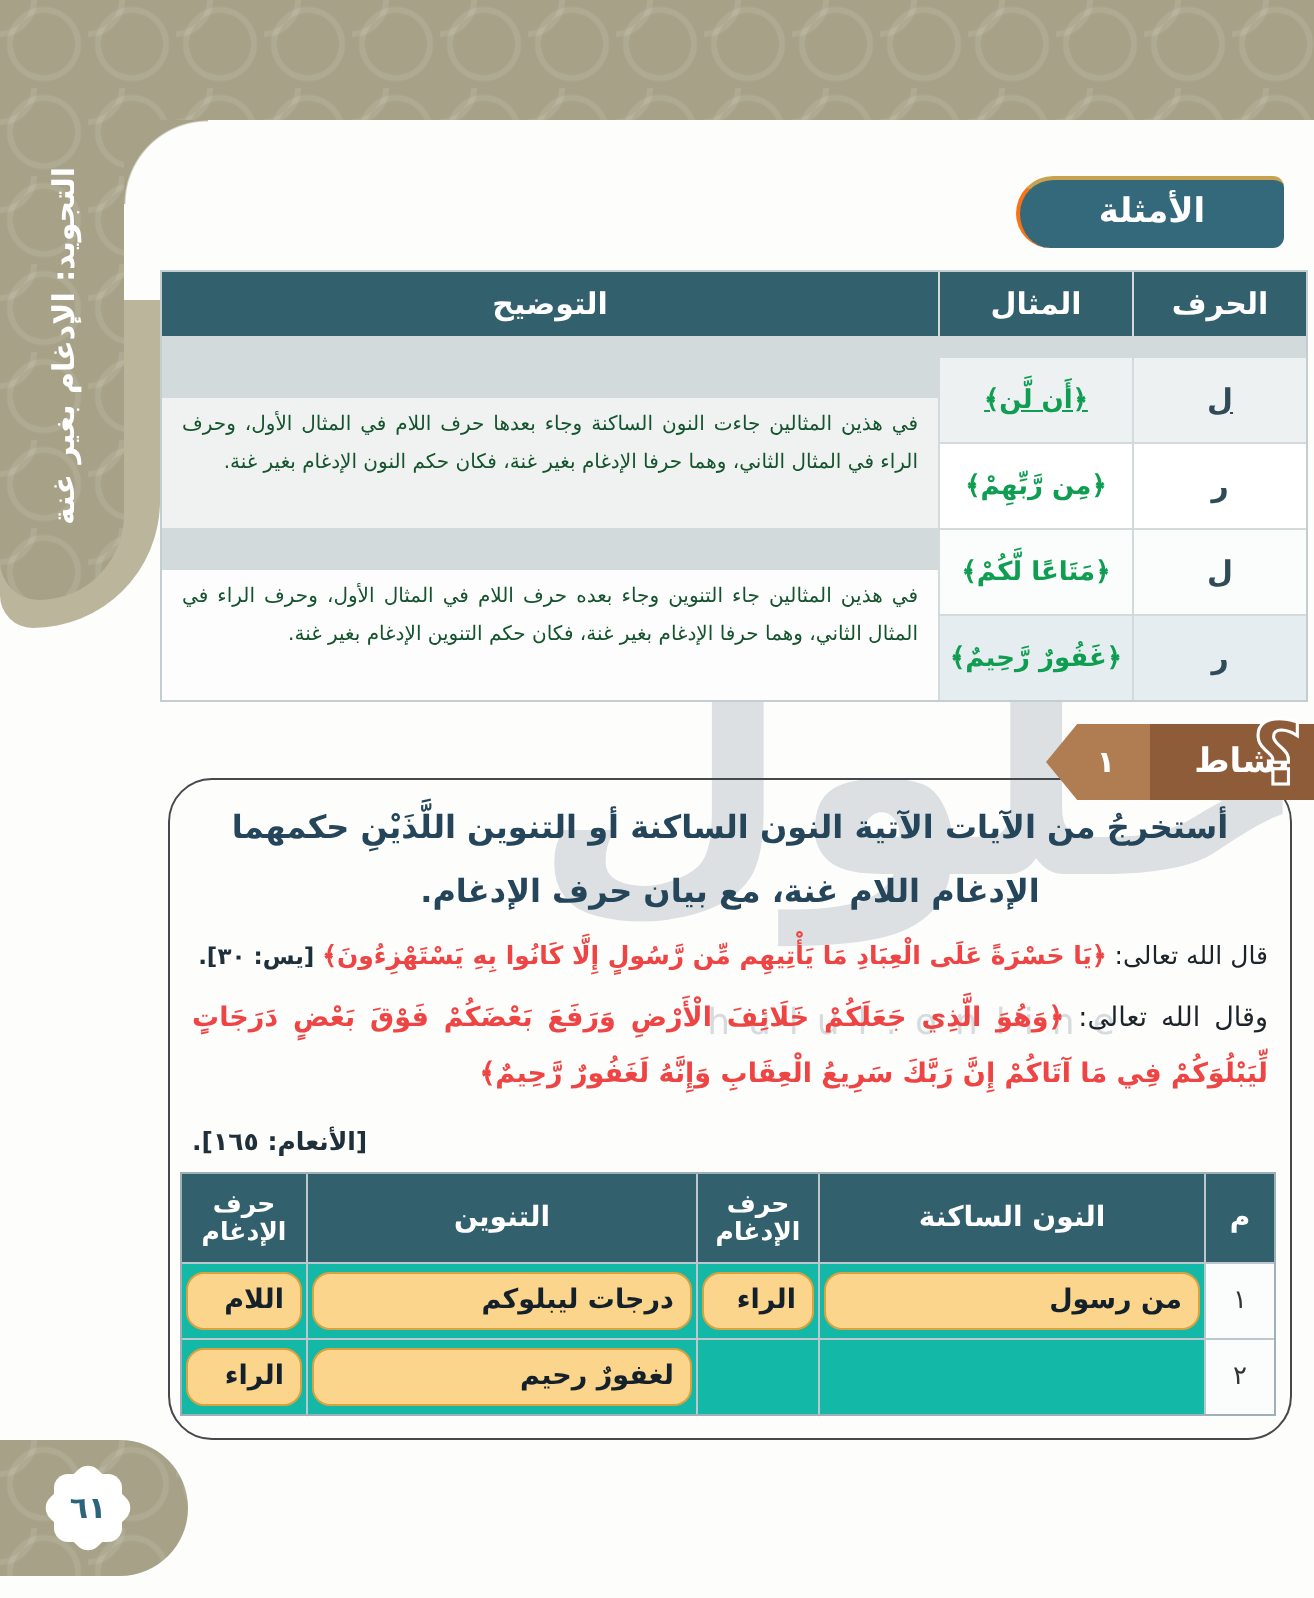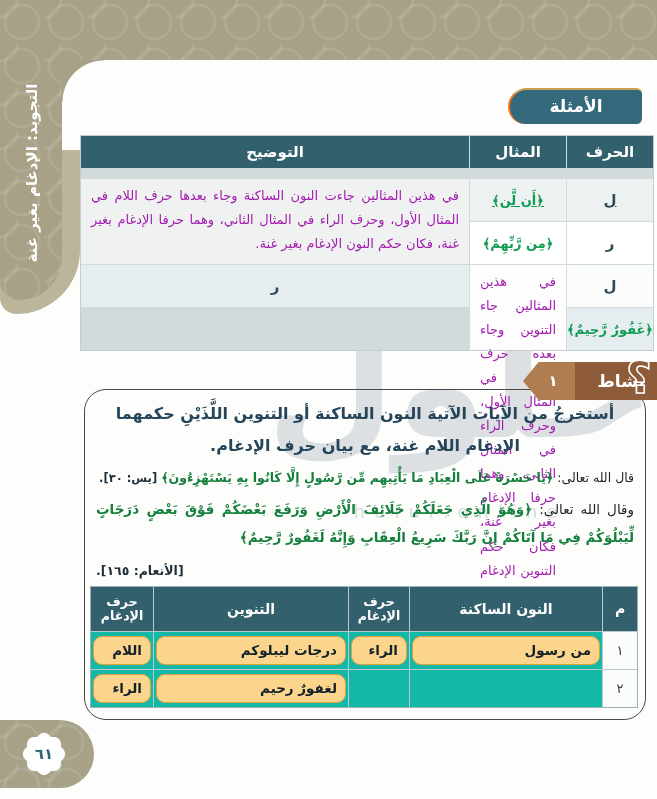--- a/index.html
+++ b/index.html
@@ -43,22 +43,22 @@
 
   
   .t1{position:absolute;left:80px;top:135px;width:572px;z-index:2;display:grid;direction:rtl;
     grid-template-columns:86px 96px 1fr;grid-auto-rows:42px;gap:1px;background:#d3dadc;
     border:1px solid #c4cdd0;}
   .t1 .h{grid-row:1;height:32px;background:#33606d;color:#fff;font-weight:bold;font-size:15px;
     display:flex;align-items:center;justify-content:center;}
   .t1 .cell{display:flex;align-items:center;justify-content:center;background:#fff;}
   .t1 .letter{font-size:15px;color:#2f4b58;font-weight:bold;}
   .t1 .example{font-size:13px;color:#0f9d52;font-weight:bold;white-space:nowrap;}
-  .t1 .expl{grid-row:span 2;display:block;background:#eff2f1;font-size:13px;color:#a21caf;
-    line-height:1.85;padding:5px 10px;text-align:justify;text-align-last:right;}
+  .t1 .expl{grid-row:span 2;display:block;background:#eff2f1;font-size:10px;color:#14532d;
+    line-height:1.85;padding:5px 10px;text-align:justify;text-align-last:right;margin-top:20px;}
   .bg-a{background:#edf1f1 !important;text-decoration:underline;}
   .bg-b{background:#ffffff !important;}
   .bg-c{background:#fbfcfc !important;}
   .bg-d{background:#e6edf1 !important;}
   .bg-w{background:#fdfdfd !important;}
 
   
   .act-box{position:absolute;left:84px;top:389px;width:560px;height:329px;z-index:2;
     border:1.6px solid #45494c;border-radius:22px;}
   .nashat{position:absolute;left:523px;top:362px;height:38px;z-index:4;display:flex;direction:ltr;}
@@ -70,21 +70,21 @@
     -webkit-text-stroke:1.5px #fff;text-shadow:0 0 1px #fff;}
 
   .prompt1{position:absolute;left:98px;top:400px;width:534px;z-index:3;color:#24455a;font-weight:bold;
     font-size:16px;text-align:center;line-height:1.8;}
   .prompt2{position:absolute;left:98px;top:432px;width:534px;z-index:3;color:#24455a;font-weight:bold;
     font-size:16px;text-align:center;line-height:1.8;}
   .verse1{position:absolute;left:96px;top:466px;width:538px;z-index:3;font-size:12.5px;color:#1d2429;
     line-height:1.9;text-align:right;white-space:nowrap;}
   .verse2{position:absolute;left:96px;top:496px;width:538px;z-index:3;font-size:13.5px;color:#1d2429;
     line-height:2.05;text-align:justify;text-align-last:right;}
-  .green{color:#15803d;font-weight:bold;}
+  .green{color:#ef4444;font-weight:bold;}
   .vref{font-size:11.5px;color:#20303a;font-weight:bold;}
   .ref-line{position:absolute;left:96px;top:563px;width:400px;z-index:3;font-size:12.5px;color:#20303a;
     font-weight:bold;text-align:left;}
 
   
   .t2{position:absolute;left:90px;top:586px;width:546px;z-index:3;display:grid;direction:rtl;
     grid-template-columns:34px 192px 60px 1fr 62px;grid-template-rows:44px 37px 37px;gap:1px;
     background:#bcc8cd;border:1px solid #9fb0b6;}
   .t2 .h{background:#33606d;color:#fff;font-weight:bold;font-size:14px;display:flex;flex-direction:column;
     align-items:center;justify-content:center;line-height:1.15;text-align:center;}
@@ -115,20 +115,21 @@
     <div class="h">المثال</div>
     <div class="h">التوضيح</div>
 
     <div class="cell letter bg-a">ل</div>
     <div class="cell example bg-a">﴿أَن لَّن﴾</div>
     <div class="expl">في هذين المثالين جاءت النون الساكنة وجاء بعدها حرف اللام في المثال الأول، وحرف الراء في المثال الثاني، وهما حرفا الإدغام بغير غنة، فكان حكم النون الإدغام بغير غنة.</div>
     <div class="cell letter bg-b">ر</div>
     <div class="cell example bg-b">﴿مِن رَّبِّهِمْ﴾</div>
 
     <div class="cell letter bg-c">ل</div>
+    <div class="cell example bg-c">﴿مَتَاعًا لَّكُمْ﴾</div>
     <div class="expl bg-w">في هذين المثالين جاء التنوين وجاء بعده حرف اللام في المثال الأول، وحرف الراء في المثال الثاني، وهما حرفا الإدغام بغير غنة، فكان حكم التنوين الإدغام بغير غنة.</div>
     <div class="cell letter bg-d">ر</div>
     <div class="cell example bg-d">﴿غَفُورٌ رَّحِيمٌ﴾</div>
   </div>
 
   <div class="act-box"></div>
   <div class="nashat">
     <div class="chev">١</div>
     <div class="lbl">نشاط</div>
   </div>

